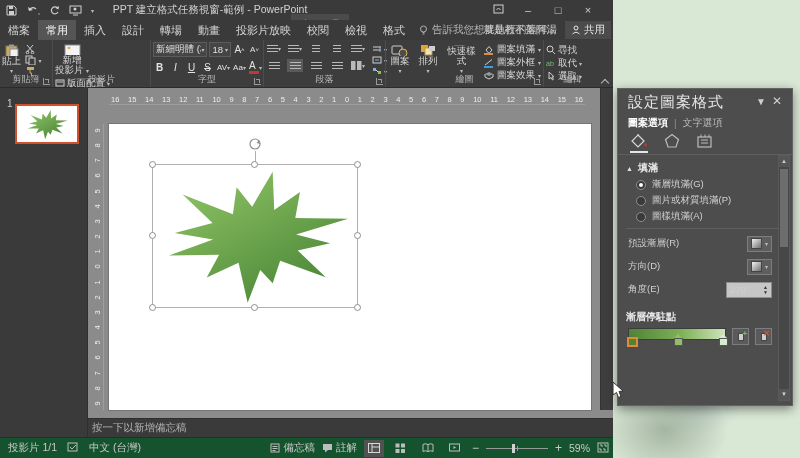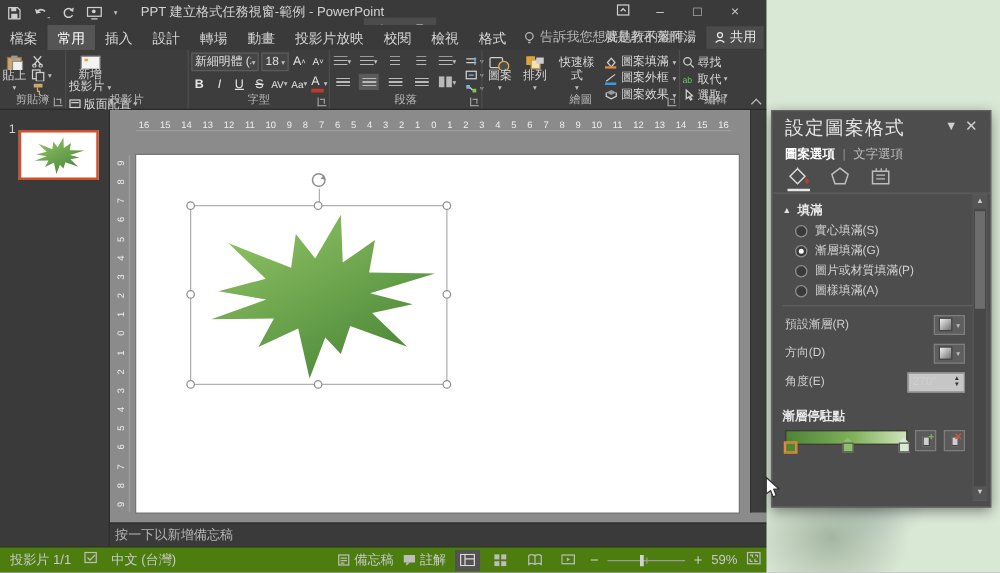--- a/index.html
+++ b/index.html
@@ -60,21 +60,21 @@
   .slide { position:absolute; left:21px; top:36px; width:482px; height:286px; background:#ffffff; box-shadow:0 0 0 1px #757575; }
   .vsb { position:absolute; right:0; top:0; bottom:27px; width:13px; background:#3e3e3e; border-left:1px solid #333; }
   .selbox { position:absolute; left:43px; top:40px; width:206px; height:144px; border:1px solid #b0b0b0; }
   .handle { position:absolute; width:7px; height:7px; border-radius:50%; background:#ffffff; border:1px solid #8f8f8f; }
   .rotline { position:absolute; left:50%; top:-14px; width:1px; height:14px; background:#b0b0b0; }
   .rothandle { position:absolute; left:50%; top:-28px; transform:translateX(-50%); }
   .starwrap { position:absolute; left:2px; top:3px; width:202px; height:138px; }
   .notesbar { position:absolute; left:0; right:0; bottom:0; height:19px; background:#3a3a3a; border-top:1px solid #2e2e2e; display:flex; align-items:center; padding-left:4px; }
   .notesbar span { font-size:10.5px; color:#b5b5b5; }
   
-  .statusbar { position:relative; height:21px; background:#4d7c0f; border-top:1px solid #2b2b2b; display:flex; align-items:center; font-size:10.5px; color:#c9c9c9; }
+  .statusbar { position:relative; height:21px; background:#14532d; border-top:1px solid #2b2b2b; display:flex; align-items:center; font-size:10.5px; color:#c9c9c9; }
   .sb-left { display:flex; align-items:center; gap:10px; padding-left:8px; }
   .sb-right { position:absolute; right:4px; display:flex; align-items:center; gap:7px; }
   .sb-item { display:flex; align-items:center; gap:3px; white-space:nowrap; }
   .viewbtn { display:flex; align-items:center; justify-content:center; width:20px; height:17px; }
   .viewbtn.active { background:#525252; }
   .zoomtrack { position:relative; width:62px; height:1px; background:#9a9a9a; }
   .zoomthumb { position:absolute; left:42%; top:-4px; width:3px; height:9px; background:#d2d2d2; }
   .zoomtick { position:absolute; left:50%; top:-2px; width:1px; height:5px; background:#9a9a9a; }
   
   .pane { position:absolute; left:617px; top:88px; width:176px; height:318px; background:#4d4d4d; border:1px solid #626262; box-shadow:0 3px 10px rgba(0,0,0,.45); color:#d4d4d4; overflow:hidden; }
@@ -679,24 +679,20 @@
     <div class="pane-icon-underline"></div>
     <div class="pane-div1"></div>
 
     <div class="pane-scroll">
       <div class="sect">
         <span class="tri">▲</span>
         <span>填滿</span>
       </div>
 
       <div class="radio-row">
-          <span class="radio"></span>
-          <span>實心填滿(S)</span>
-        </div>
-      <div class="radio-row">
           <span class="radio sel"></span>
           <span>漸層填滿(G)</span>
         </div>
       <div class="radio-row">
           <span class="radio"></span>
           <span>圖片或材質填滿(P)</span>
         </div>
       <div class="radio-row">
           <span class="radio"></span>
           <span>圖樣填滿(A)</span>

